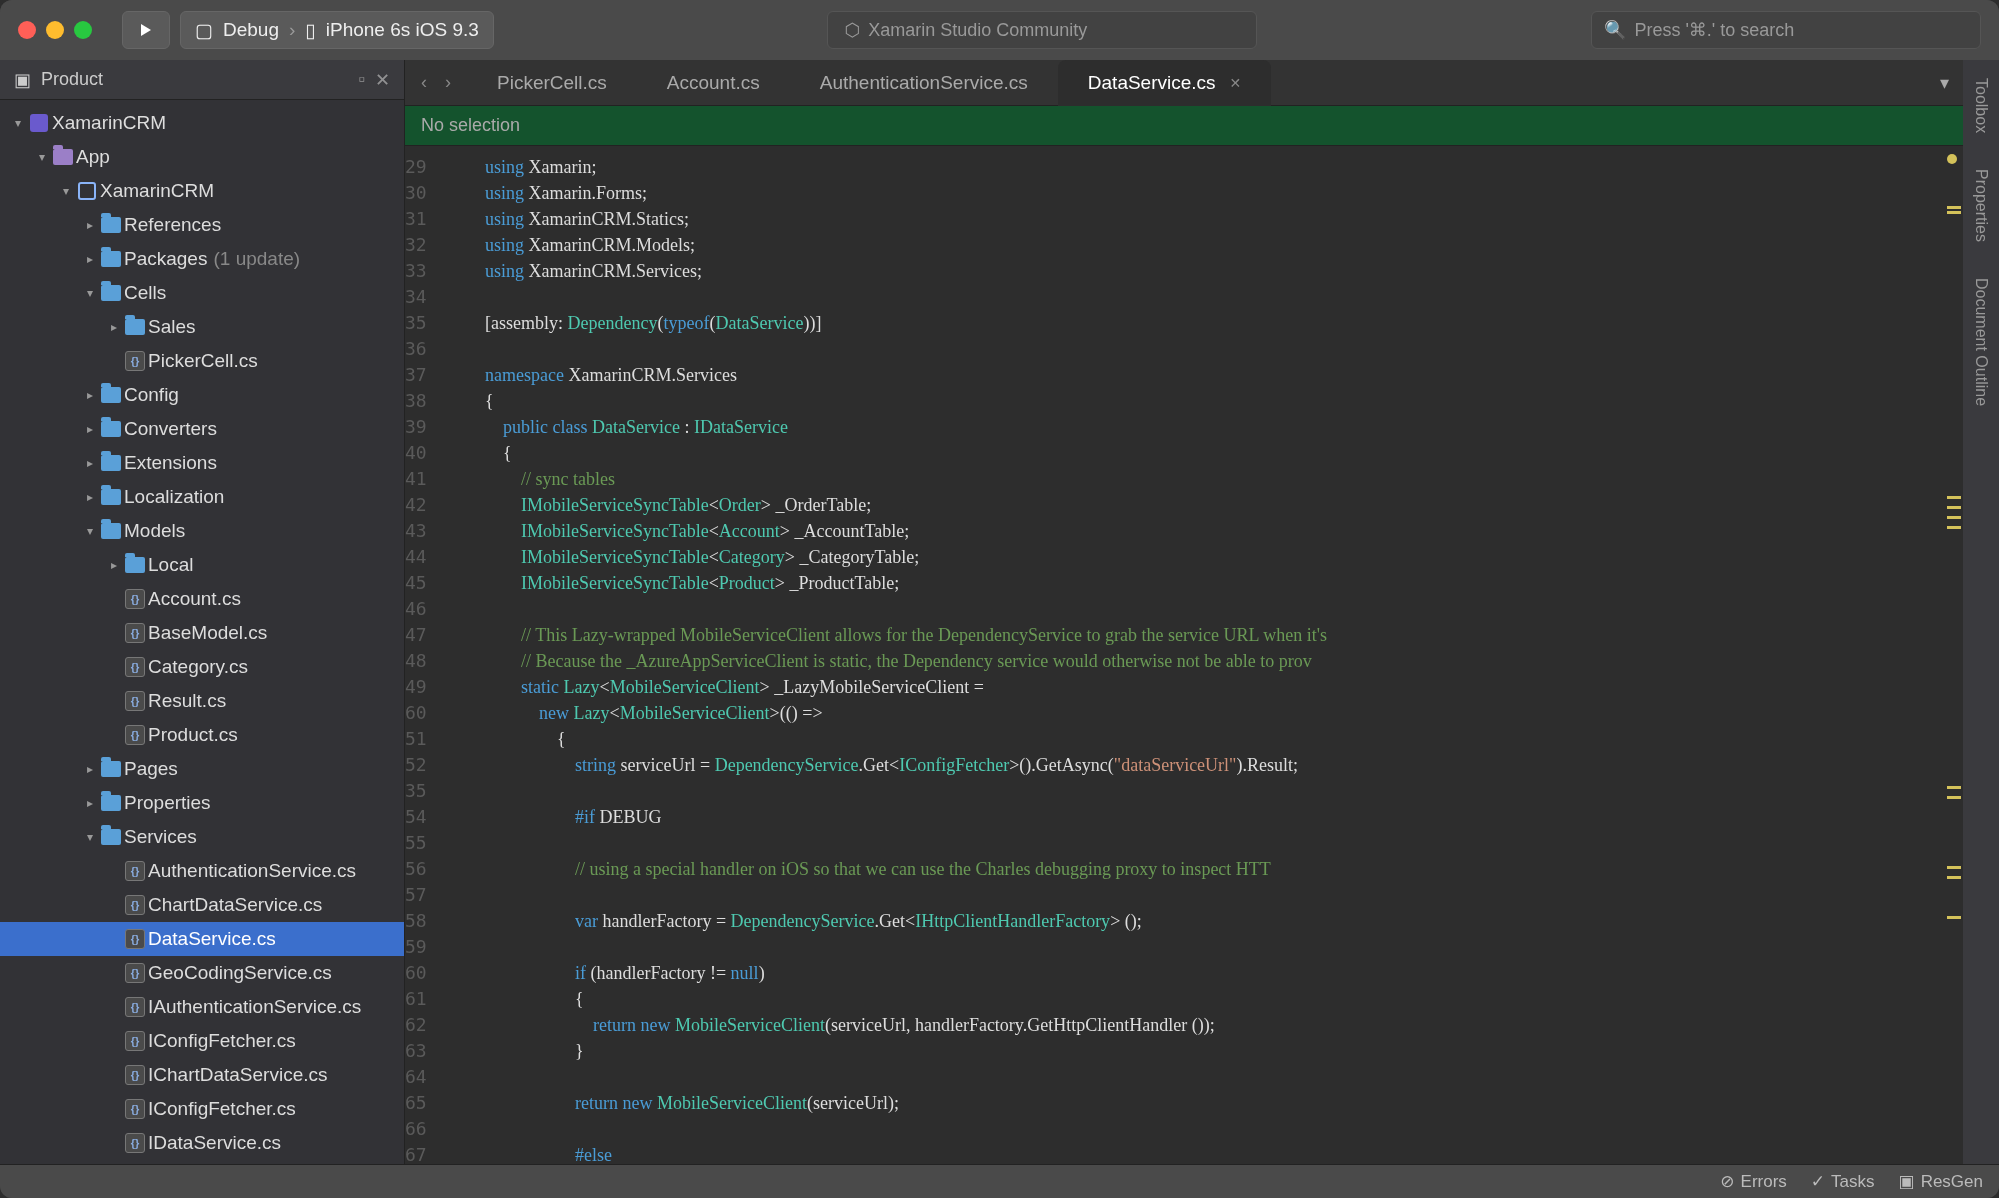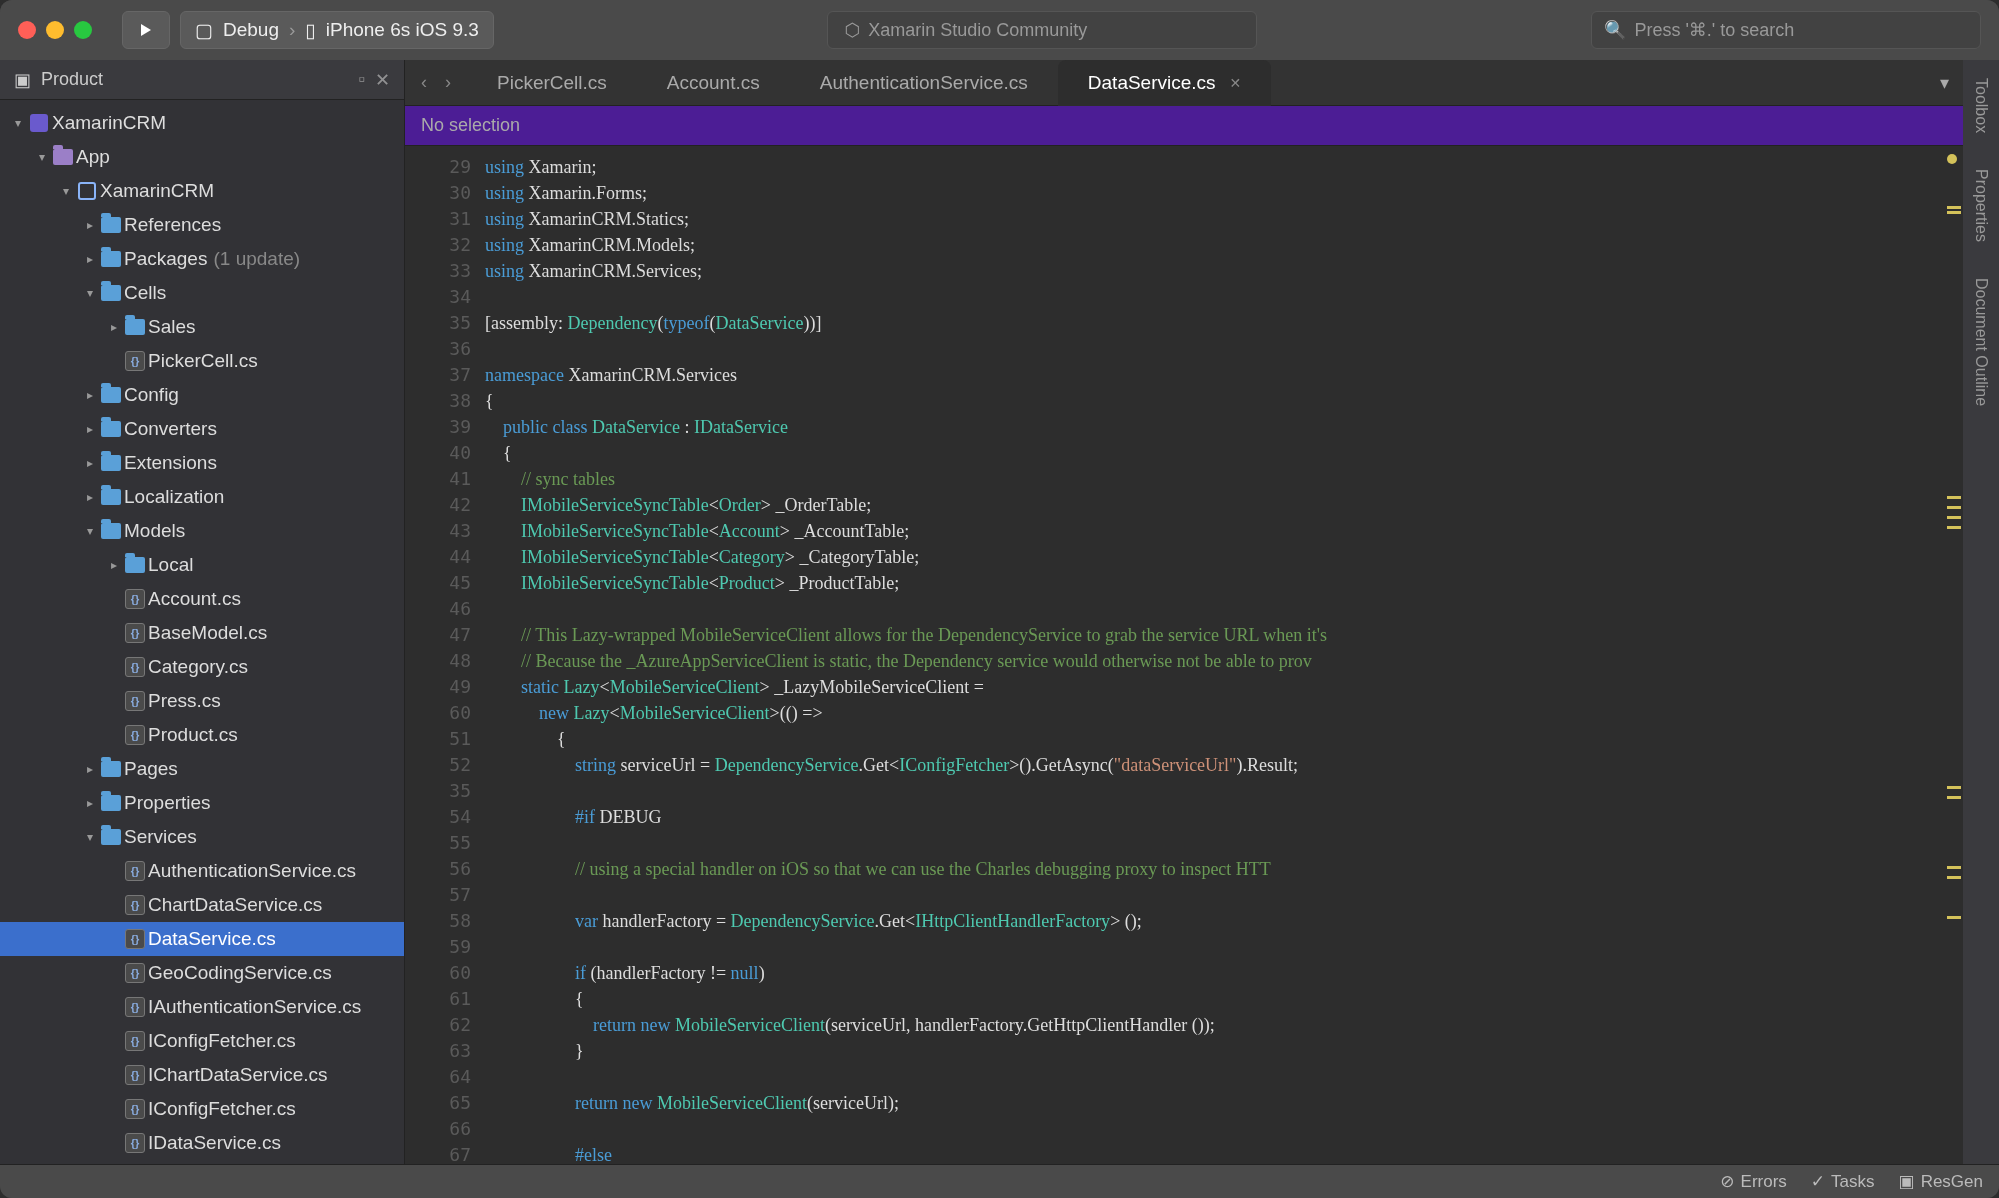--- a/index.html
+++ b/index.html
@@ -167,39 +167,39 @@
 .tab.active {
   background: #2d2d2d;
   color: #fff;
   border-top-left-radius: 8px;
   border-top-right-radius: 8px;
 }
 .tab .close { margin-left: 14px; color: #888; font-size: 14px; }
 .tab-overflow { margin-left: auto; padding: 0 14px; color: #aaa; cursor: pointer; }
 .breadcrumb {
   height: 40px;
-  background: #4c1d95;
+  background: #14532d;
   border-bottom: 1px solid #222;
   display: flex;
   align-items: center;
   padding: 0 16px;
   color: #aaa;
   font-size: 18px;
 }
 .code-area {
   flex: 1;
   display: flex;
   min-height: 0;
   position: relative;
 }
 .gutter {
   width: 80px;
   background: #2d2d2d;
   color: #5a5a5a;
-  text-align: right;
+  text-align: left;
   padding: 8px 14px 8px 0;
   font-family: "Menlo", "Consolas", monospace;
   font-size: 18px;
   line-height: 26px;
 }
 .code {
   flex: 1;
   padding: 8px 0;
   font-family: Liberation Serif, serif;
   font-size: 18px;
@@ -416,21 +416,21 @@
             <span class="icon-slot">
               <div class="cs-ico">{}</div>
             </span>
             <span class="lbl">Category.cs</span>
           </div>
           <div class="tree-item" style="padding-left: 106px;">
             <span class="twisty"></span>
             <span class="icon-slot">
               <div class="cs-ico">{}</div>
             </span>
-            <span class="lbl">Press.cs</span>
+            <span class="lbl">Result.cs</span>
           </div>
           <div class="tree-item" style="padding-left: 106px;">
             <span class="twisty"></span>
             <span class="icon-slot">
               <div class="cs-ico">{}</div>
             </span>
             <span class="lbl">Product.cs</span>
           </div>
           <div class="tree-item" style="padding-left: 82px;">
             <span class="twisty">▸</span>

